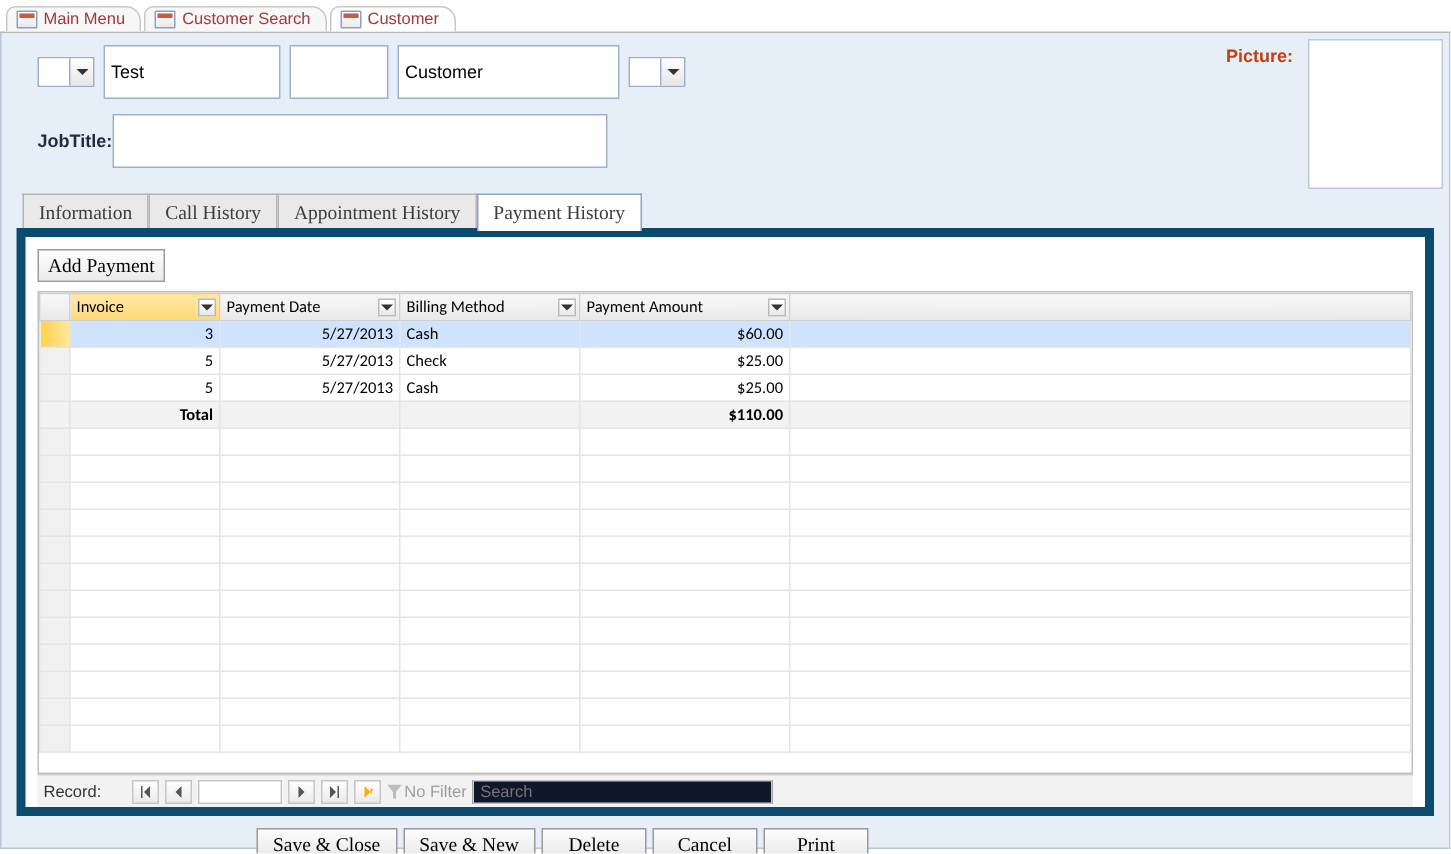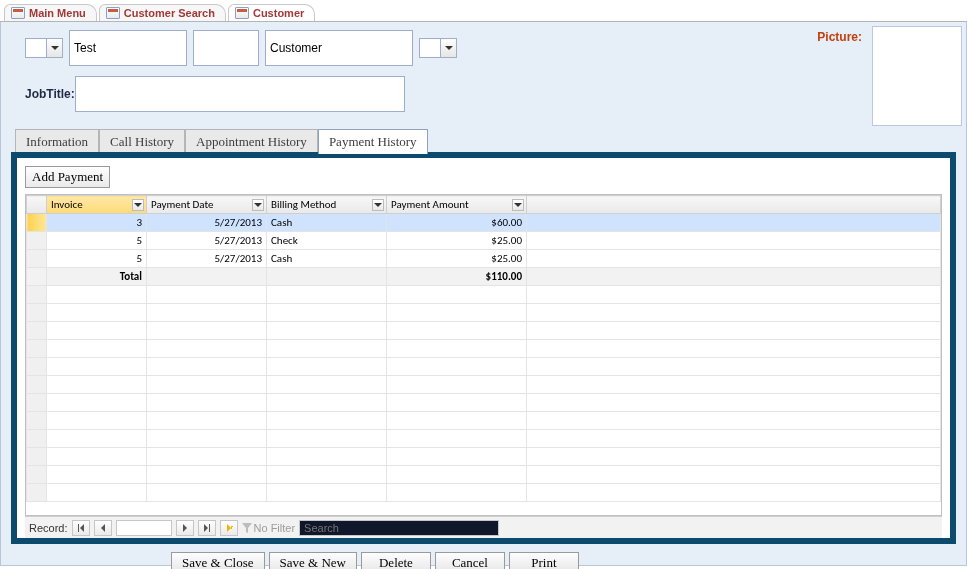--- a/index.html
+++ b/index.html
@@ -23,21 +23,21 @@
   .wtab {
     display: flex;
     align-items: center;
     gap: 4px;
     padding: 2px 10px 2px 6px;
     border: 1px solid #c8c8c8;
     border-bottom: none;
     border-radius: 6px 10px 0 0;
     background: #f7f7f7;
     color: #a33838;
-    font-weight: 700;
+    font-weight: 400;
     font-size: 11px;
     cursor: default;
   }
   .wtab.active { background: #fff; }
   .tabicon {
     width: 14px; height: 12px;
     background: linear-gradient(#fff,#eaeaea);
     border: 1px solid #8aa0c8;
     border-radius: 1px;
     position: relative;
@@ -125,21 +125,21 @@
   tr.selrow td { background:#cfe3ff; }
   tr.selrow td.rowsel { background:linear-gradient(to right,#ffd24d,#ffe79a); }
   tr.totalrow td { background:#f2f2f2; font-weight:600; }
   tr.empty td { color:transparent; }
   .num { text-align:right; }
 
   .recnav {
     height:22px; border-top:1px solid #cfcfcf; background:#f2f2f2;
     display:flex; align-items:center; gap:4px; padding:0 4px; font-size:11px;
   }
-  .recnav .navlbl { color:#333; margin-right:0; }
+  .recnav .navlbl { color:#333; margin-right:16px; }
   .navbtn {
     width:18px;height:16px;border:1px solid #c6c6c6;background:linear-gradient(#fff,#eaeaea);
     display:flex;align-items:center;justify-content:center;cursor:pointer;
   }
   .navbtn svg { width:8px;height:8px;fill:#555; }
   .recbox { width:56px;height:16px;border:1px solid #c6c6c6;background:#fff;padding:0 4px;font:inherit;outline:none; }
   .filterlbl { color:#9c9c9c; display:flex;align-items:center;gap:2px; }
   .searchbox { flex:0 0 200px; height:16px; border:1px solid #c6c6c6; background:#0f172a; padding:0 4px; font:inherit; outline:none; color:#888; }
   .funnel { width:10px;height:10px; }
 

